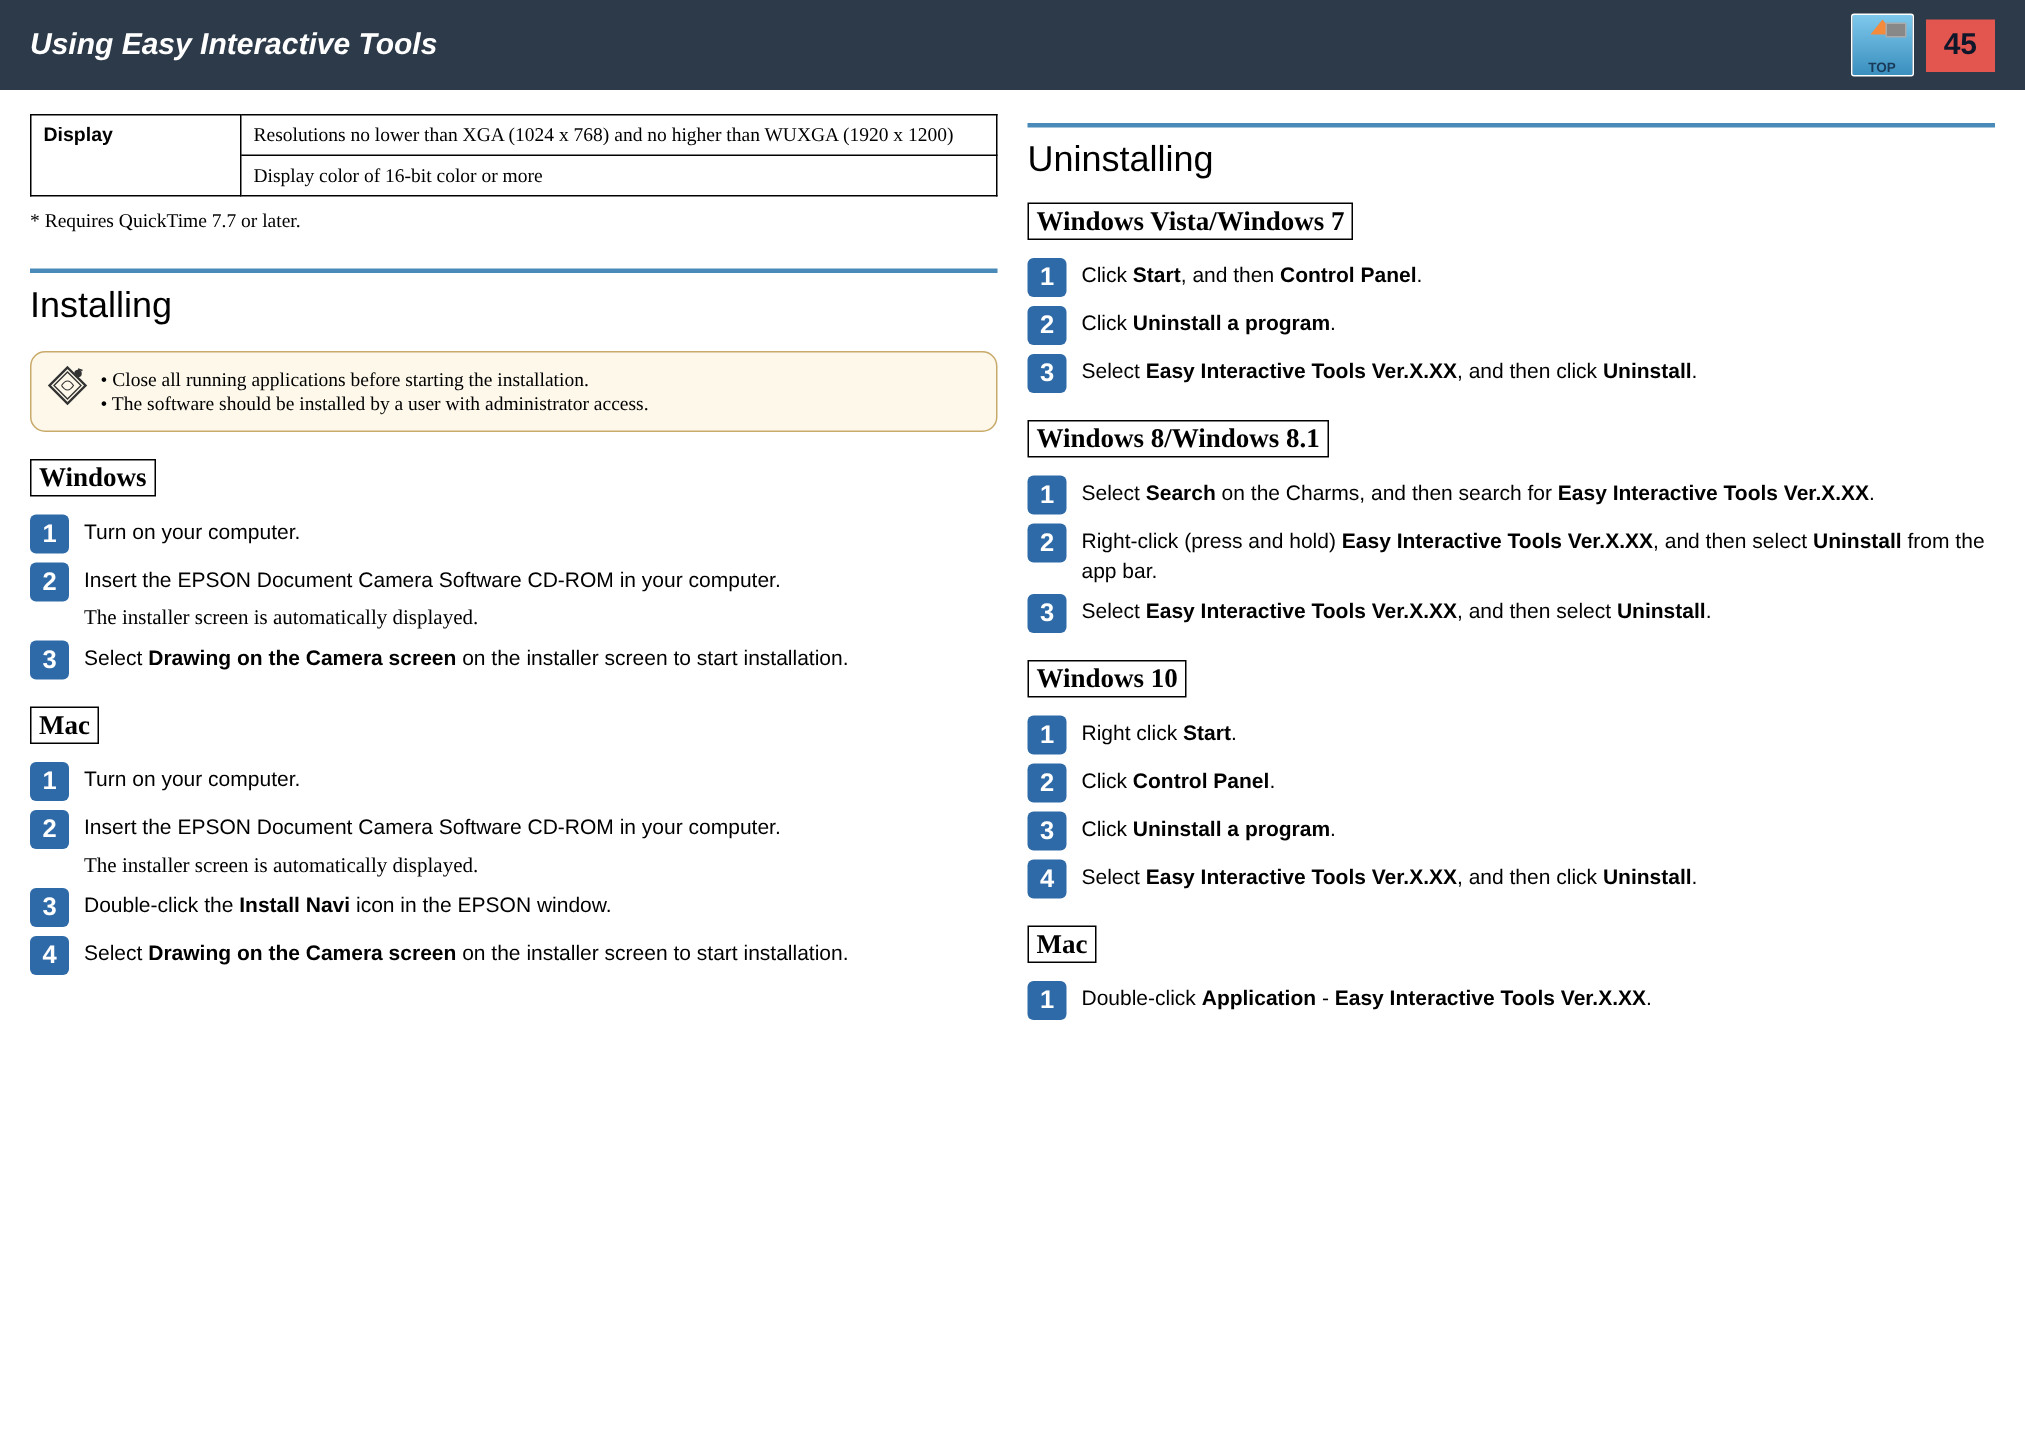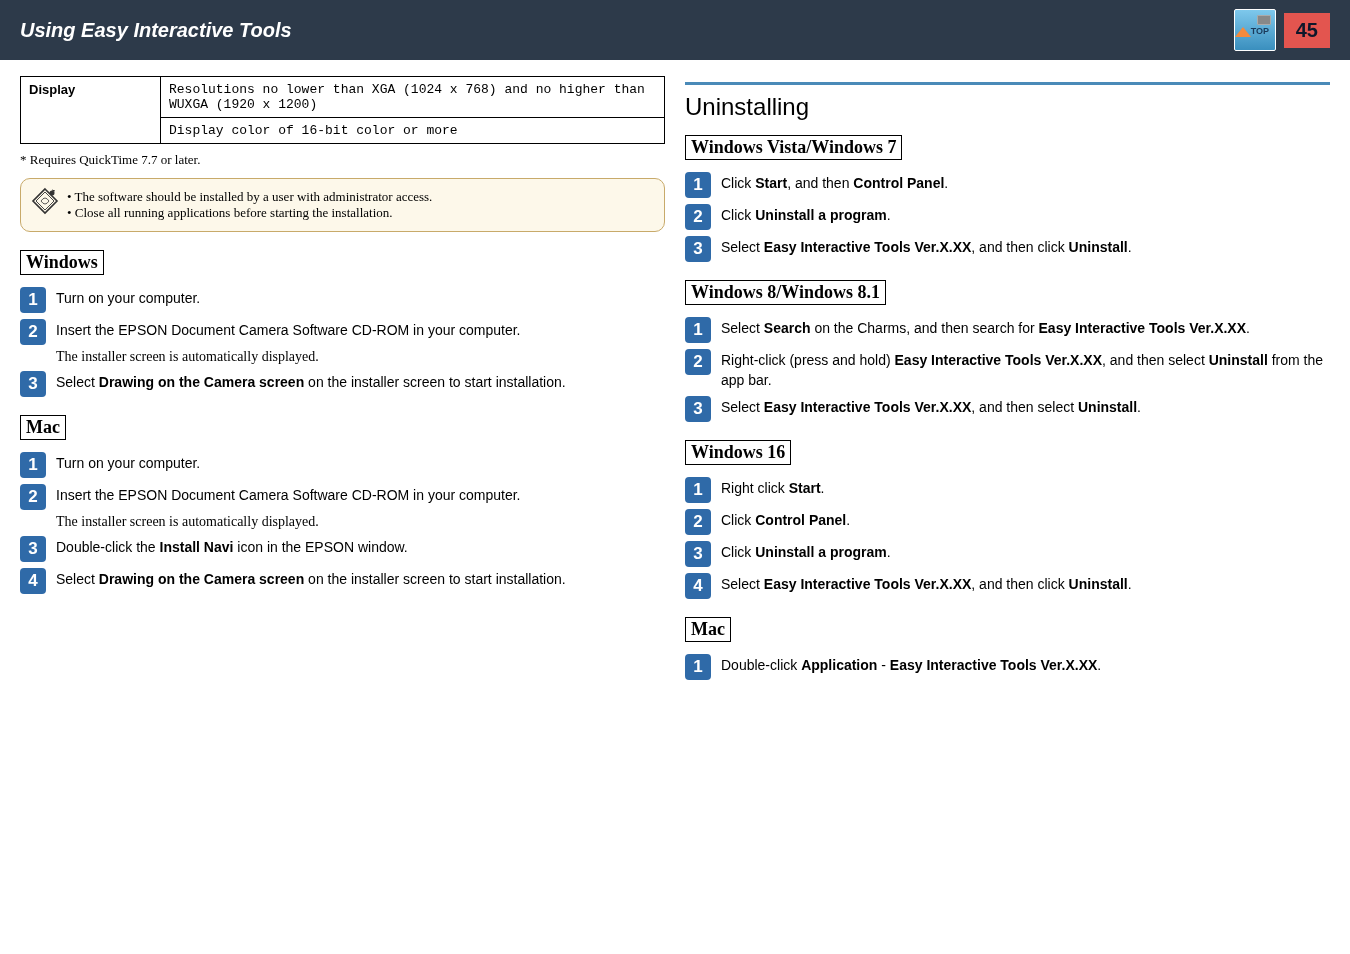--- a/index.html
+++ b/index.html
@@ -1,28 +1,28 @@
 <!DOCTYPE html>
 <html><head>
 <meta charset="utf-8">
 <style>
 * { margin: 0; padding: 0; box-sizing: border-box; }
 body { font-family: Arial, Helvetica, sans-serif; background: #fff; width: 1350px; }
 .header { background: #2d3a4a; color: #fff; padding: 10px 20px; display: flex; align-items: center; height: 60px; position: relative; }
 .header-title { font-size: 20px; font-weight: bold; font-style: italic; }
 .header-right { margin-left: auto; display: flex; align-items: center; gap: 8px; }
-.top-icon { width: 42px; height: 42px; background: linear-gradient(180deg,#7ec8ec,#3a8fbe); border: 1px solid #fff; display: flex; flex-direction: row; align-items: center; justify-content: flex-start; border-radius: 2px; position: relative; }
+.top-icon { width: 42px; height: 42px; background: linear-gradient(180deg,#7ec8ec,#3a8fbe); border: 1px solid #fff; display: flex; flex-direction: column; align-items: center; justify-content: space-between; border-radius: 2px; position: relative; }
 .top-icon .arrow { width: 0; height: 0; border-left: 8px solid transparent; border-right: 8px solid transparent; border-bottom: 10px solid #f48a3c; margin-top: 3px; }
 .top-icon .miniicon { width: 14px; height: 10px; background: #888; position: absolute; top: 5px; right: 4px; border-radius: 1px; border: 1px solid #aaa; }
 .top-icon .label { font-size: 9px; font-weight: bold; color: #1a3a5a; margin-top: 1px; }
 .page-num { background: #e3554f; color: #0f172a; font-size: 20px; font-weight: bold; padding: 6px 12px; min-width: 40px; text-align: center; }
 .columns { display: flex; padding: 16px 20px 20px 20px; gap: 20px; }
 .col { flex: 1; min-width: 0; }
 .table { border: 1px solid #000; border-collapse: collapse; width: 100%; font-size: 13px; }
-.table td { border: 1px solid #000; padding: 5px 8px; vertical-align: top; font-family: Liberation Mono, monospace; }
+.table td { border: 1px solid #000; padding: 5px 8px; vertical-align: top; font-family: Liberation Serif, serif; }
 .table .label-cell { font-weight: bold; font-family: Arial, sans-serif; width: 140px; }
 .footnote { font-family: 'Times New Roman', serif; font-size: 13px; margin-top: 8px; }
 .section-header { border-top: 3px solid #4a8ab8; font-size: 24px; font-weight: normal; padding: 8px 0 6px; margin-top: 24px; }
 .tip-box { border: 1px solid #c8aa6a; background: #fdf8ea; border-radius: 10px; padding: 10px 12px 10px 46px; position: relative; font-size: 13px; font-family: 'Times New Roman', serif; margin-top: 10px; }
 .tip-icon { position: absolute; left: 10px; top: 8px; width: 28px; height: 28px; }
 .tip-icon svg { width: 28px; height: 28px; }
 .box-label { display: inline-block; border: 1px solid #000; font-family: 'Times New Roman', serif; font-weight: bold; font-size: 18px; padding: 1px 5px; margin-top: 18px; margin-bottom: 6px; }
 .step { display: flex; align-items: flex-start; gap: 10px; margin-top: 6px; }
 .step-num { flex-shrink: 0; width: 26px; height: 26px; background: #2f6aa8; border-radius: 4px; display: flex; align-items: center; justify-content: center; color: #fff; font-weight: bold; font-size: 17px; }
 .step-text { font-size: 14px; line-height: 1.4; padding-top: 2px; }
@@ -54,33 +54,34 @@
         <td class="label-cell" rowspan="2">Display</td>
         <td>Resolutions no lower than XGA (1024 x 768) and no higher than WUXGA (1920 x 1200)</td>
       </tr>
       <tr>
         <td>Display color of 16-bit color or more</td>
       </tr>
     </tbody>
       </table>
     <div class="footnote">* Requires QuickTime 7.7 or later.</div>
 
+    <div class="section-header">Installing</div>
 
     <div class="tip-box">
       <span class="tip-icon">
         <svg viewBox="0 0 28 28">
             <path d="M14 2 L26 14 L14 26 L2 14 Z" fill="none" stroke="#333" stroke-width="1.6"></path>
             <path d="M14 5 L23 14 L14 23 L5 14 Z" fill="none" stroke="#333" stroke-width="0.9"></path>
             <path d="M10 14 Q14 8 18 14 Q14 20 10 14" fill="none" stroke="#333" stroke-width="0.8"></path>
             <circle cx="21" cy="6" r="2.5" fill="#333"></circle>
             <path d="M21 3 L24 4" stroke="#333" stroke-width="1"></path>
           </svg>
       </span>
+      <div>• <span>Close all running applications before starting the installation.</span></div>
       <div>• <span>The software should be installed by a user with administrator access.</span></div>
-      <div>• <span>Close all running applications before starting the installation.</span></div>
     </div>
 
     <div class="box-label">Windows</div>
     <div class="step">
       <div class="step-num">1</div>
       <div class="step-text">Turn on your computer.</div>
     </div>
     <div class="step">
       <div class="step-num">2</div>
       <div class="step-text">Insert the EPSON Document Camera Software CD-ROM in your computer.</div>
@@ -136,21 +137,21 @@
     </div>
     <div class="step">
       <div class="step-num">2</div>
       <div class="step-text"><span>Right-click (press and hold) </span><b>Easy Interactive Tools Ver.X.XX</b><span>, and then select </span><b>Uninstall</b><span> from the app bar.</span></div>
     </div>
     <div class="step">
       <div class="step-num">3</div>
       <div class="step-text"><span>Select </span><b>Easy Interactive Tools Ver.X.XX</b><span>, and then select </span><b>Uninstall</b><span>.</span></div>
     </div>
 
-    <div class="box-label">Windows 16</div>
+    <div class="box-label">Windows 10</div>
     <div class="step">
       <div class="step-num">1</div>
       <div class="step-text"><span>Right click </span><b>Start</b><span>.</span></div>
     </div>
     <div class="step">
       <div class="step-num">2</div>
       <div class="step-text"><span>Click </span><b>Control Panel</b><span>.</span></div>
     </div>
     <div class="step">
       <div class="step-num">3</div>

